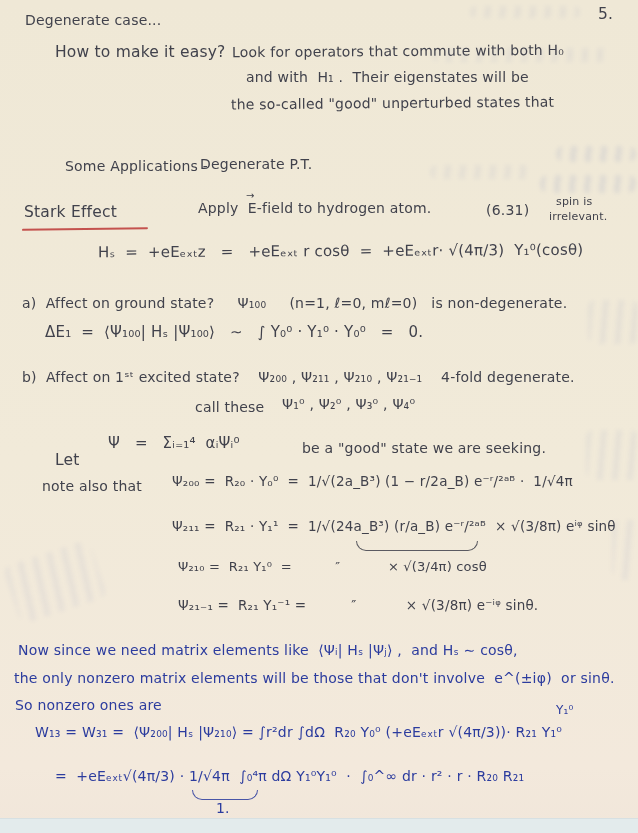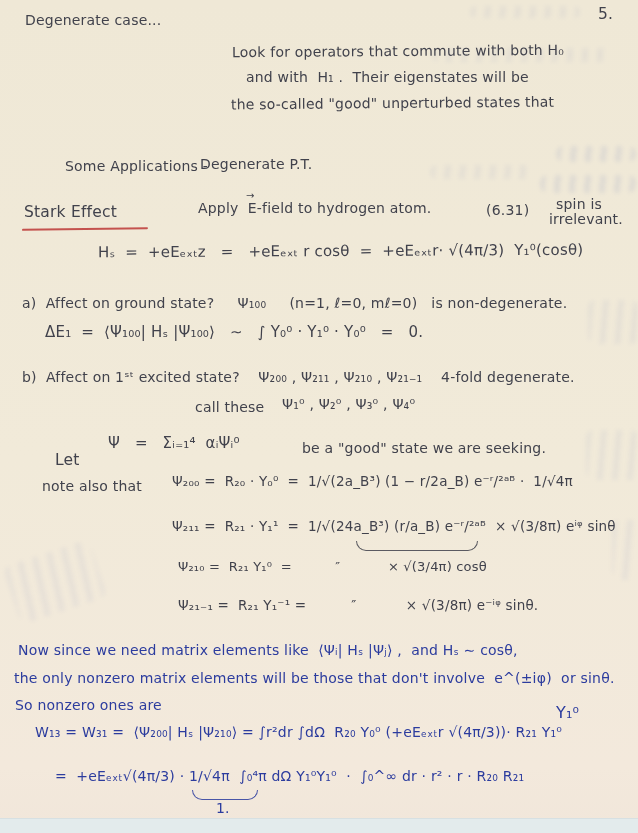--- a/index.html
+++ b/index.html
@@ -14,21 +14,21 @@
   .hw{
     position:absolute;
     white-space:pre;
     font-size:14px;
     letter-spacing:.2px;
     line-height:1.15;
   }
   .dark{color:#41424c;}
   .blue{color:#2c3c9e;}
   .big{font-size:15.5px;}
-  .small{font-size:14px;}
+  .small{font-size:11px;}
   .eq{font-size:15px;}
   .redline{
     position:absolute;height:2px;background:#c4524e;border-radius:2px;
   }
   .underbrace{
     position:absolute;height:9px;
     border-left:1.6px solid currentColor;
     border-right:1.6px solid currentColor;
     border-bottom:1.6px solid currentColor;
     border-radius:0 0 10px 10px;
@@ -59,20 +59,21 @@
   <div class="smudge" style="left:540px;top:175px;width:96px;height:18px;"></div>
   <div class="smudge light" style="left:430px;top:165px;width:100px;height:14px;"></div>
   <div class="smudge light" style="left:588px;top:300px;width:50px;height:44px;"></div>
   <div class="smudge light" style="left:586px;top:430px;width:52px;height:50px;"></div>
   <div class="smudge light" style="left:10px;top:552px;width:90px;height:60px;transform:rotate(-18deg);"></div>
   <div class="smudge light" style="left:612px;top:520px;width:26px;height:60px;"></div>
 
   <div class="hw dark" style="left:25px;top:12px;">Degenerate case...</div>
   <div class="hw dark big" style="left:598px;top:6px;">5.</div>
 
+  <div class="hw dark big" style="left:55px;top:44px;">How to make it easy?</div>
   <div class="hw dark" style="left:232px;top:43px;transform:rotate(-.4deg);">Look for operators that commute with both H₀</div>
   <div class="hw dark" style="left:246px;top:69px;">and with  H₁ .  Their eigenstates will be</div>
   <div class="hw dark" style="left:231px;top:95px;transform:rotate(-.5deg);">the so-called "good" unperturbed states that</div>
 
   <div class="hw dark" style="left:25px;top:158px;margin-left:40px;">Some Applications -</div>
   <div class="hw dark" style="left:200px;top:156px;">Degenerate P.T.</div>
 
   <div class="hw dark big" style="left:24px;top:204px;">Stark Effect</div>
   <div class="redline" style="left:22px;top:228px;width:126px;transform:rotate(-.8deg);"></div>
   <div class="hw dark small" style="left:246px;top:190px;font-size:10px;">→</div>
@@ -98,21 +99,21 @@
   <div class="hw dark" style="left:172px;top:474px;font-size:13.5px;">Ψ₂₀₀ =  R₂₀ · Y₀⁰  =  1/√(2a_B³) (1 − r/2a_B) e⁻ʳ/²ᵃᴮ ·  1/√4π</div>
   <div class="hw dark" style="left:172px;top:519px;font-size:13.5px;">Ψ₂₁₁ =  R₂₁ · Y₁¹  =  1/√(24a_B³) (r/a_B) e⁻ʳ/²ᵃᴮ  × √(3/8π) eⁱᵠ sinθ</div>
   <div class="underbrace dark" style="left:356px;top:541px;width:120px;"></div>
   <div class="hw dark" style="left:178px;top:560px;font-size:13px;">Ψ₂₁₀ =  R₂₁ Y₁⁰  =          ″           × √(3/4π) cosθ</div>
   <div class="hw dark" style="left:178px;top:598px;font-size:13.5px;">Ψ₂₁₋₁ =  R₂₁ Y₁⁻¹ =          ″           × √(3/8π) e⁻ⁱᵠ sinθ.</div>
 
   <div class="hw blue" style="left:18px;top:642px;">Now since we need matrix elements like  ⟨Ψᵢ| Hₛ |Ψⱼ⟩ ,  and Hₛ ∼ cosθ,</div>
   <div class="hw blue" style="left:15px;top:697px;">So nonzero ones are</div>
   <div class="hw blue" style="left:14px;top:670px;">the only nonzero matrix elements will be those that don't involve  e^(±iφ)  or sinθ.</div>
 
-  <div class="hw blue small" style="left:556px;top:704px;font-size:16px;">Y₁⁰</div>
+  <div class="hw blue small" style="left:556px;top:704px;font-size:12px;">Y₁⁰</div>
   <div class="hw blue" style="left:35px;top:724px;">W₁₃ = W₃₁ =  ⟨Ψ₂₀₀| Hₛ |Ψ₂₁₀⟩ = ∫r²dr ∫dΩ  R₂₀ Y₀⁰ (+eEₑₓₜr √(4π/3))· R₂₁ Y₁⁰</div>
   <div class="hw blue" style="left:55px;top:768px;">=  +eEₑₓₜ√(4π/3) · 1/√4π  ∫₀⁴π dΩ Y₁⁰Y₁⁰  ·  ∫₀^∞ dr · r² · r · R₂₀ R₂₁</div>
   <div class="underbrace blue" style="left:192px;top:790px;width:64px;"></div>
   <div class="hw blue" style="left:216px;top:800px;">1.</div>
 
   <div class="scan-strip"></div>
 
 </div>
 
 </body></html>

